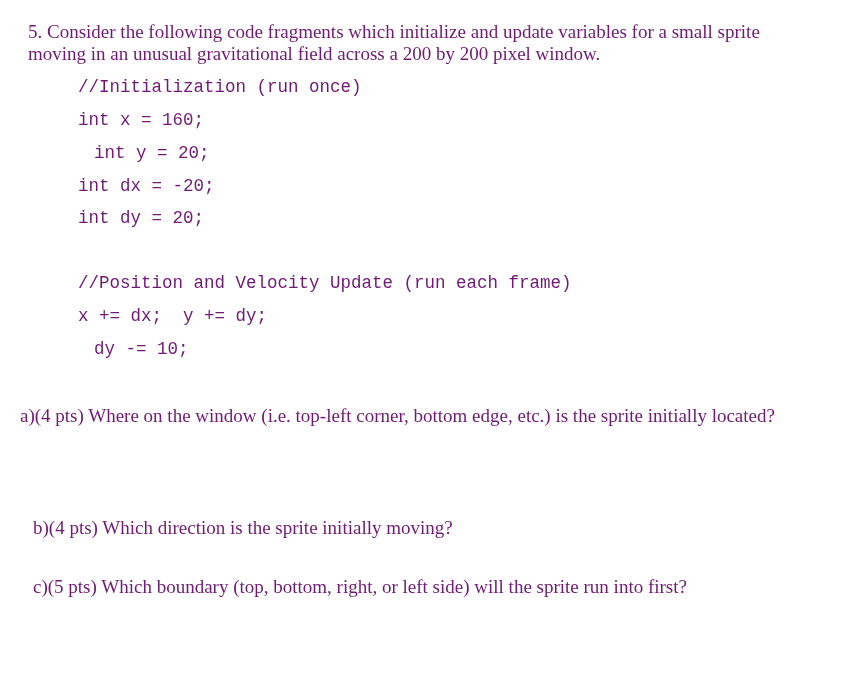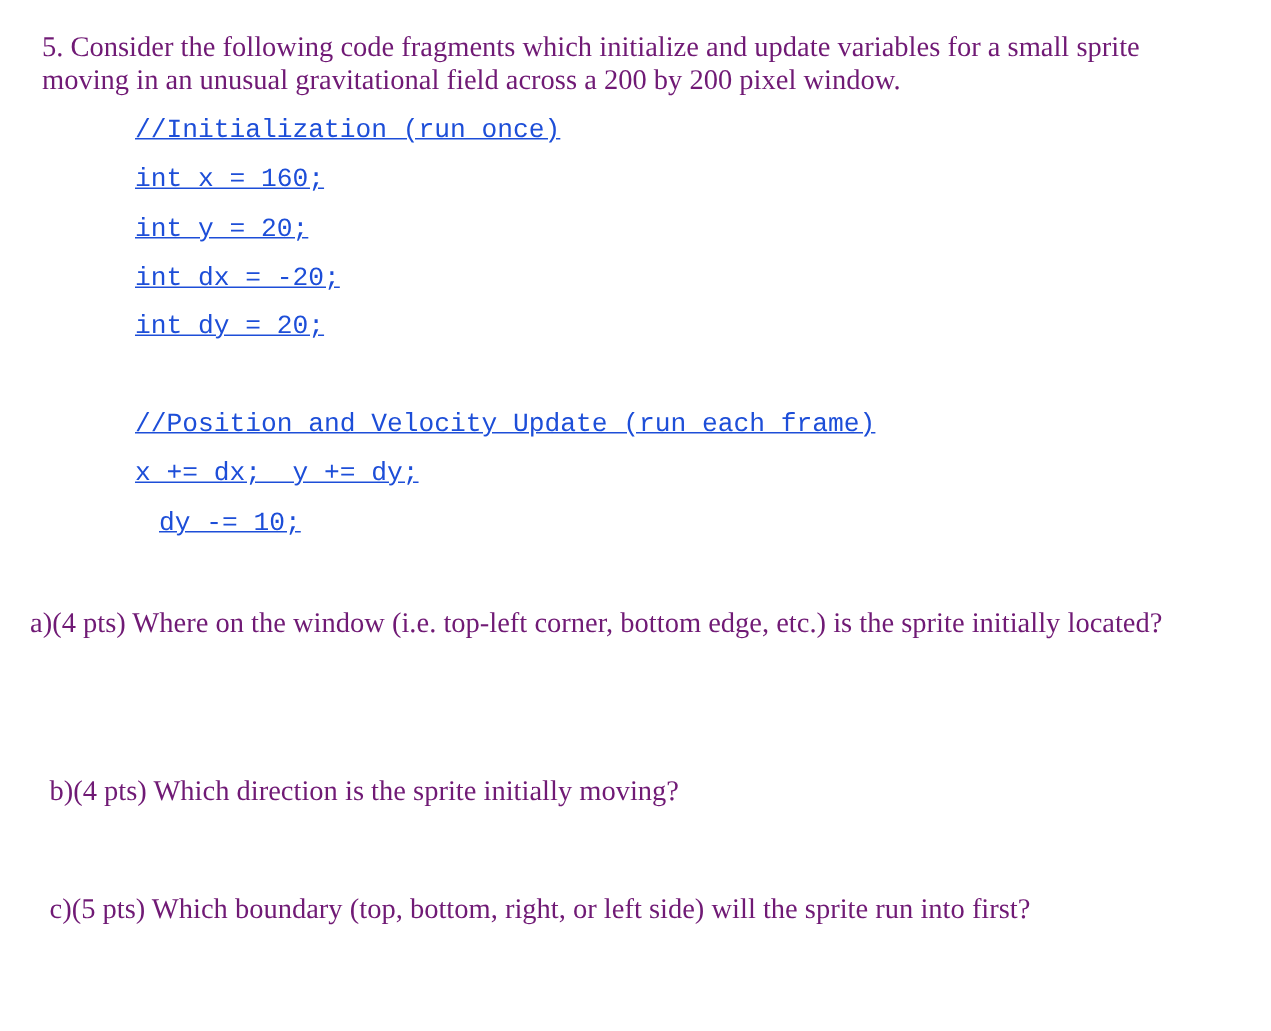--- a/index.html
+++ b/index.html
@@ -16,46 +16,45 @@
     .serif {
       font-family: "Liberation Serif", "DejaVu Serif", serif;
       color: #701a75;
       font-size: 19px;
       line-height: 22px;
       position: absolute;
       white-space: nowrap;
     }
     .mono {
       font-family: "Liberation Mono", "DejaVu Sans Mono", monospace;
-      color: #1d4ed8;
+      color: #701a75;
       font-size: 17.5px;
       line-height: 20px;
       position: absolute;
-      left: 90px;
+      left: 78px;
       white-space: pre;
-      text-decoration: underline;
     }
   </style>
 </head>
 <body>
 
 <div>
   <div class="serif" style="left:28px; top:21px;">5. Consider the following code fragments which initialize and update variables for a small sprite</div>
   <div class="serif" style="left:28px; top:43px;">moving in an unusual gravitational field across a 200 by 200 pixel window.</div>
 </div>
 
 <div>
   <div class="mono" style="top:77px;">//Initialization (run once)</div>
   <div class="mono" style="top:110px;">int x = 160;</div>
-  <div class="mono" style="top:143px;">int y = 20;</div>
+  <div class="mono" style="top:143px;margin-left:16px;">int y = 20;</div>
   <div class="mono" style="top:176px;text-align:center;">int dx = -20;</div>
   <div class="mono" style="top:208px;">int dy = 20;</div>
 
   <div class="mono" style="top:273px;">//Position and Velocity Update (run each frame)</div>
   <div class="mono" style="top:306px;">x += dx;  y += dy;</div>
   <div class="mono" style="top:339px;margin-left:16px;">dy -= 10;</div>
 </div>
 
 <div>
   <div class="serif" style="left:20px; top:405px;">a)(4 pts) Where on the window (i.e. top-left corner, bottom edge, etc.) is the sprite initially located?</div>
   <div class="serif" style="left:33px; top:517px;">b)(4 pts) Which direction is the sprite initially moving?</div>
-  <div class="serif" style="left:33px; top:596px;">c)(5 pts) Which boundary (top, bottom, right, or left side) will the sprite run into first?</div>
+  <div class="serif" style="left:33px; top:576px;">c)(5 pts) Which boundary (top, bottom, right, or left side) will the sprite run into first?</div>
 </div>
 
 </body></html>

